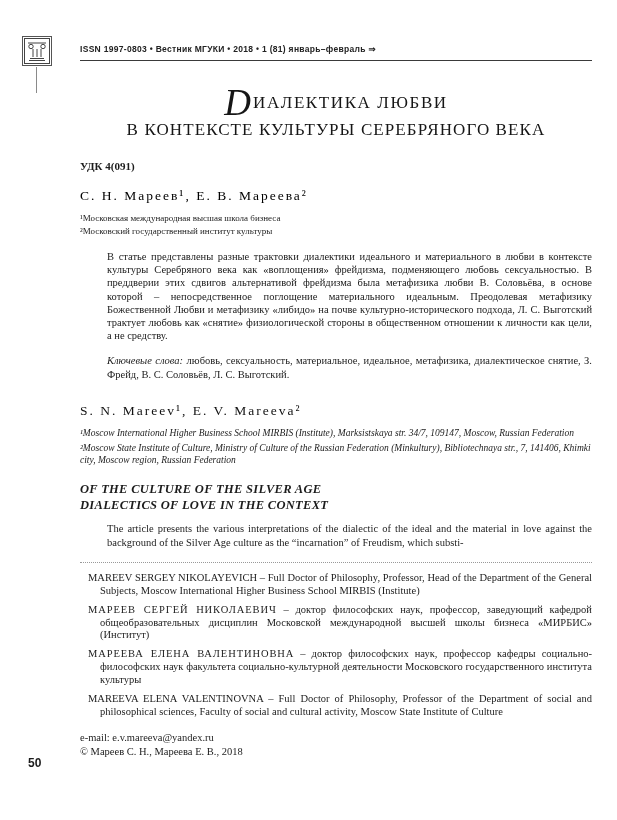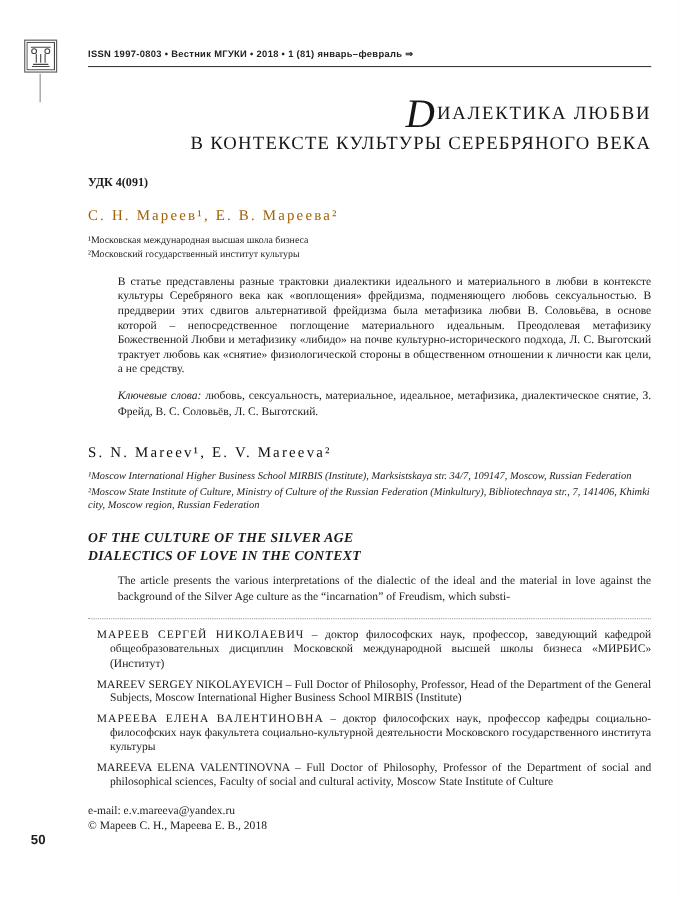--- a/index.html
+++ b/index.html
@@ -18,31 +18,31 @@
     position:absolute; left:36px; top:67px; width:1px; height:26px; background:#8a8a8a;
   }
   .content { margin-left:80px; margin-right:25px; padding-top:44px; }
 
   .header-line {
     font-family:"Liberation Sans", sans-serif; font-weight:bold;
     font-size:8.5px; letter-spacing:0.3px; color:#222;
     border-bottom:1px solid #3a3a3a; padding-bottom:6px;
   }
 
-  .title-block { margin-top:32px; text-align:right; color:#161616; }
+  .title-block { margin-top:32px; text-align:center; color:#161616; }
   .title-l1 { font-size:17px; letter-spacing:1.6px; }
   .title-l1 .dropcap {
     font-size:37px; font-style:italic; line-height:0;
     display:inline-block; vertical-align:-7px; padding-right:2px; letter-spacing:0;
   }
   .title-l2 { font-size:17px; letter-spacing:1.1px; margin-top:7px; }
 
   .udk { margin-top:20px; font-size:11px; font-weight:bold; }
 
-  .authors { margin-top:16px; font-size:13.5px; letter-spacing:2px; color:#a16207; }
+  .authors { margin-top:16px; font-size:13.5px; letter-spacing:2px; color:#000000; }
 
   .affils-ru { margin-top:8px; font-size:9px; line-height:13px; color:#222; }
 
   .abstract {
     margin-top:12px; padding-left:27px; font-size:10.5px; line-height:13.2px;
     text-align:justify; color:#1a1a1a;
   }
   .keywords { margin-top:12px; padding-left:27px; font-size:10.5px; line-height:13.2px; text-align:justify; }
   .keywords .kw-label { font-style:italic; }
 
@@ -124,22 +124,22 @@
     <div class="title-en">
       <div>OF THE CULTURE OF THE SILVER AGE</div>
       <div>DIALECTICS OF LOVE IN THE CONTEXT</div>
     </div>
 
     <p class="abstract-en">The article presents the various interpretations of the dialectic of the ideal and the material in love against the background of the Silver Age culture as the “incarnation” of Freudism, which substi-</p>
 
     <div class="dotted-rule"></div>
 
     <div class="bios">
+      <p><span class="bio-name">MAREEV SERGEY NIKOLAYEVICH</span><span> – Full Doctor of Philosophy, Professor, Head of the Department of the General Subjects, Moscow International Higher Business School MIRBIS (Institute)</span></p>
       <p><span class="bio-name sp">МАРЕЕВ СЕРГЕЙ НИКОЛАЕВИЧ</span><span> – доктор философских наук, профессор, заведующий кафедрой общеобразовательных дисциплин Московской международной высшей школы бизнеса «МИРБИС» (Институт)</span></p>
-      <p><span class="bio-name">MAREEV SERGEY NIKOLAYEVICH</span><span> – Full Doctor of Philosophy, Professor, Head of the Department of the General Subjects, Moscow International Higher Business School MIRBIS (Institute)</span></p>
       <p><span class="bio-name sp">МАРЕЕВА ЕЛЕНА ВАЛЕНТИНОВНА</span><span> – доктор философских наук, профессор кафедры социально-философских наук факультета социально-культурной деятельности Московского государственного института культуры</span></p>
       <p><span class="bio-name">MAREEVA ELENA VALENTINOVNA</span><span> – Full Doctor of Philosophy, Professor of the Department of social and philosophical sciences, Faculty of social and cultural activity, Moscow State Institute of Culture</span></p>
     </div>
 
     <div class="contact">
       <div>e-mail: e.v.mareeva@yandex.ru</div>
       <div>© Мареев С. Н., Мареева Е. В., 2018</div>
     </div>
 
   </div>

